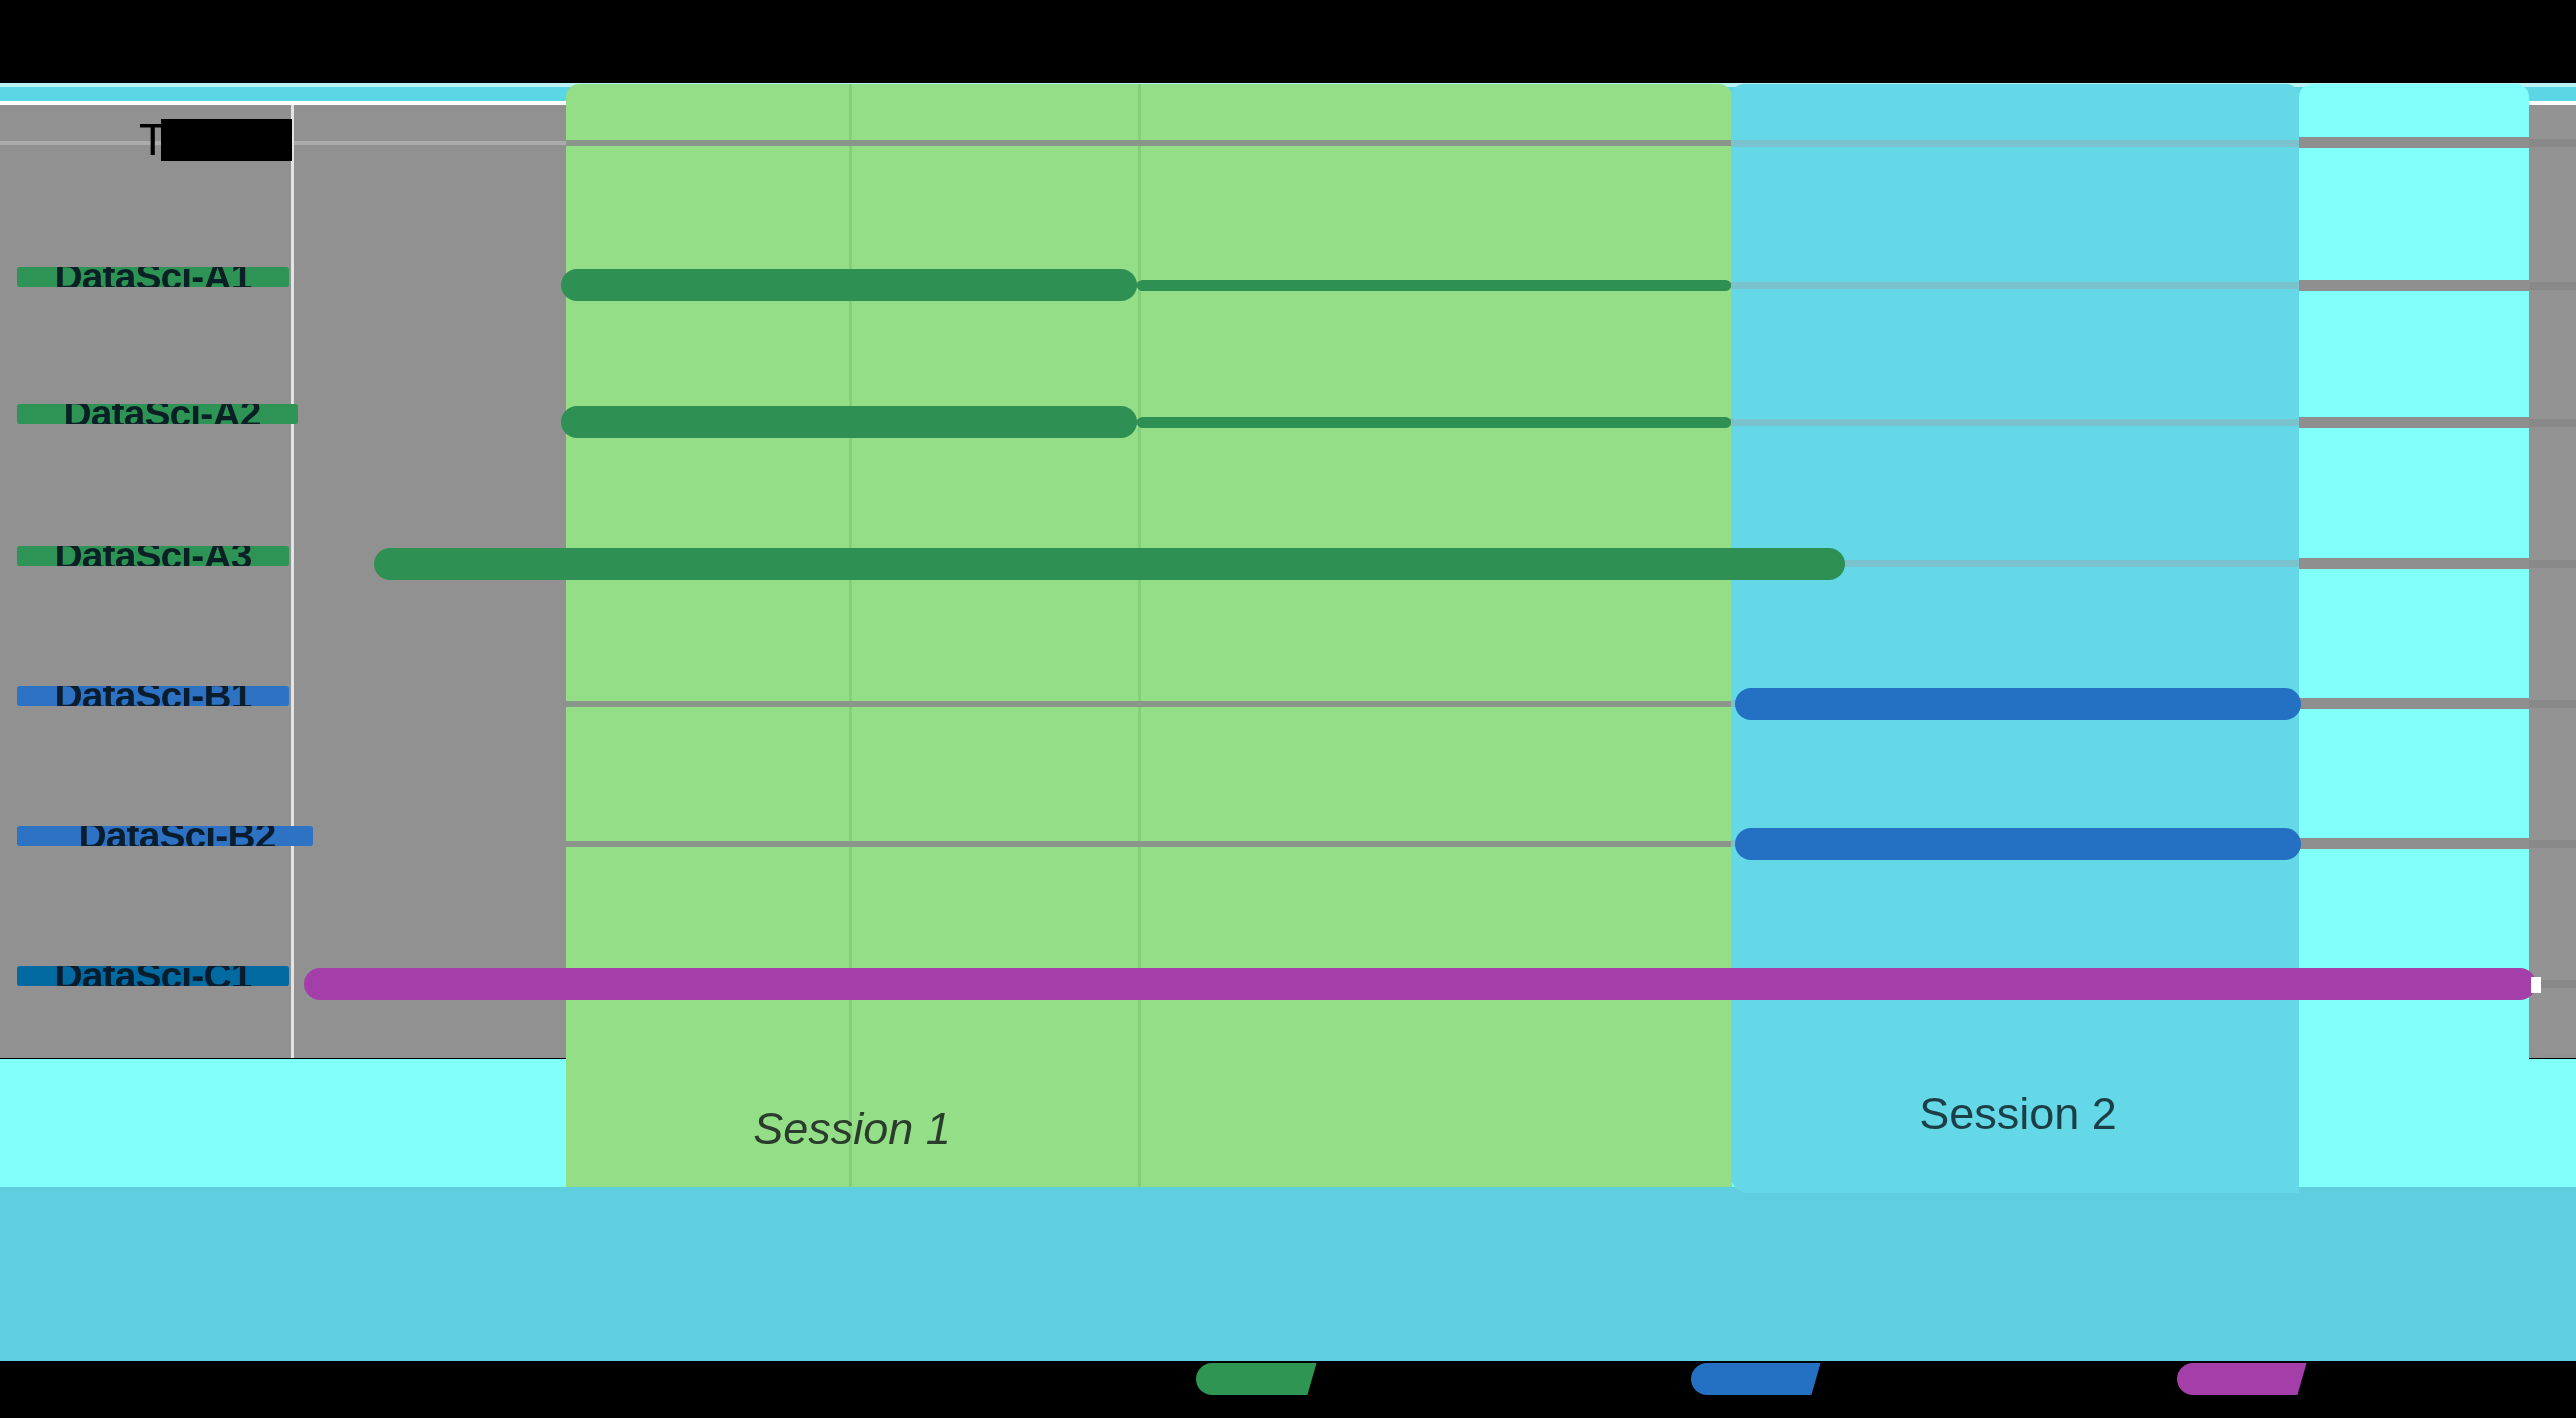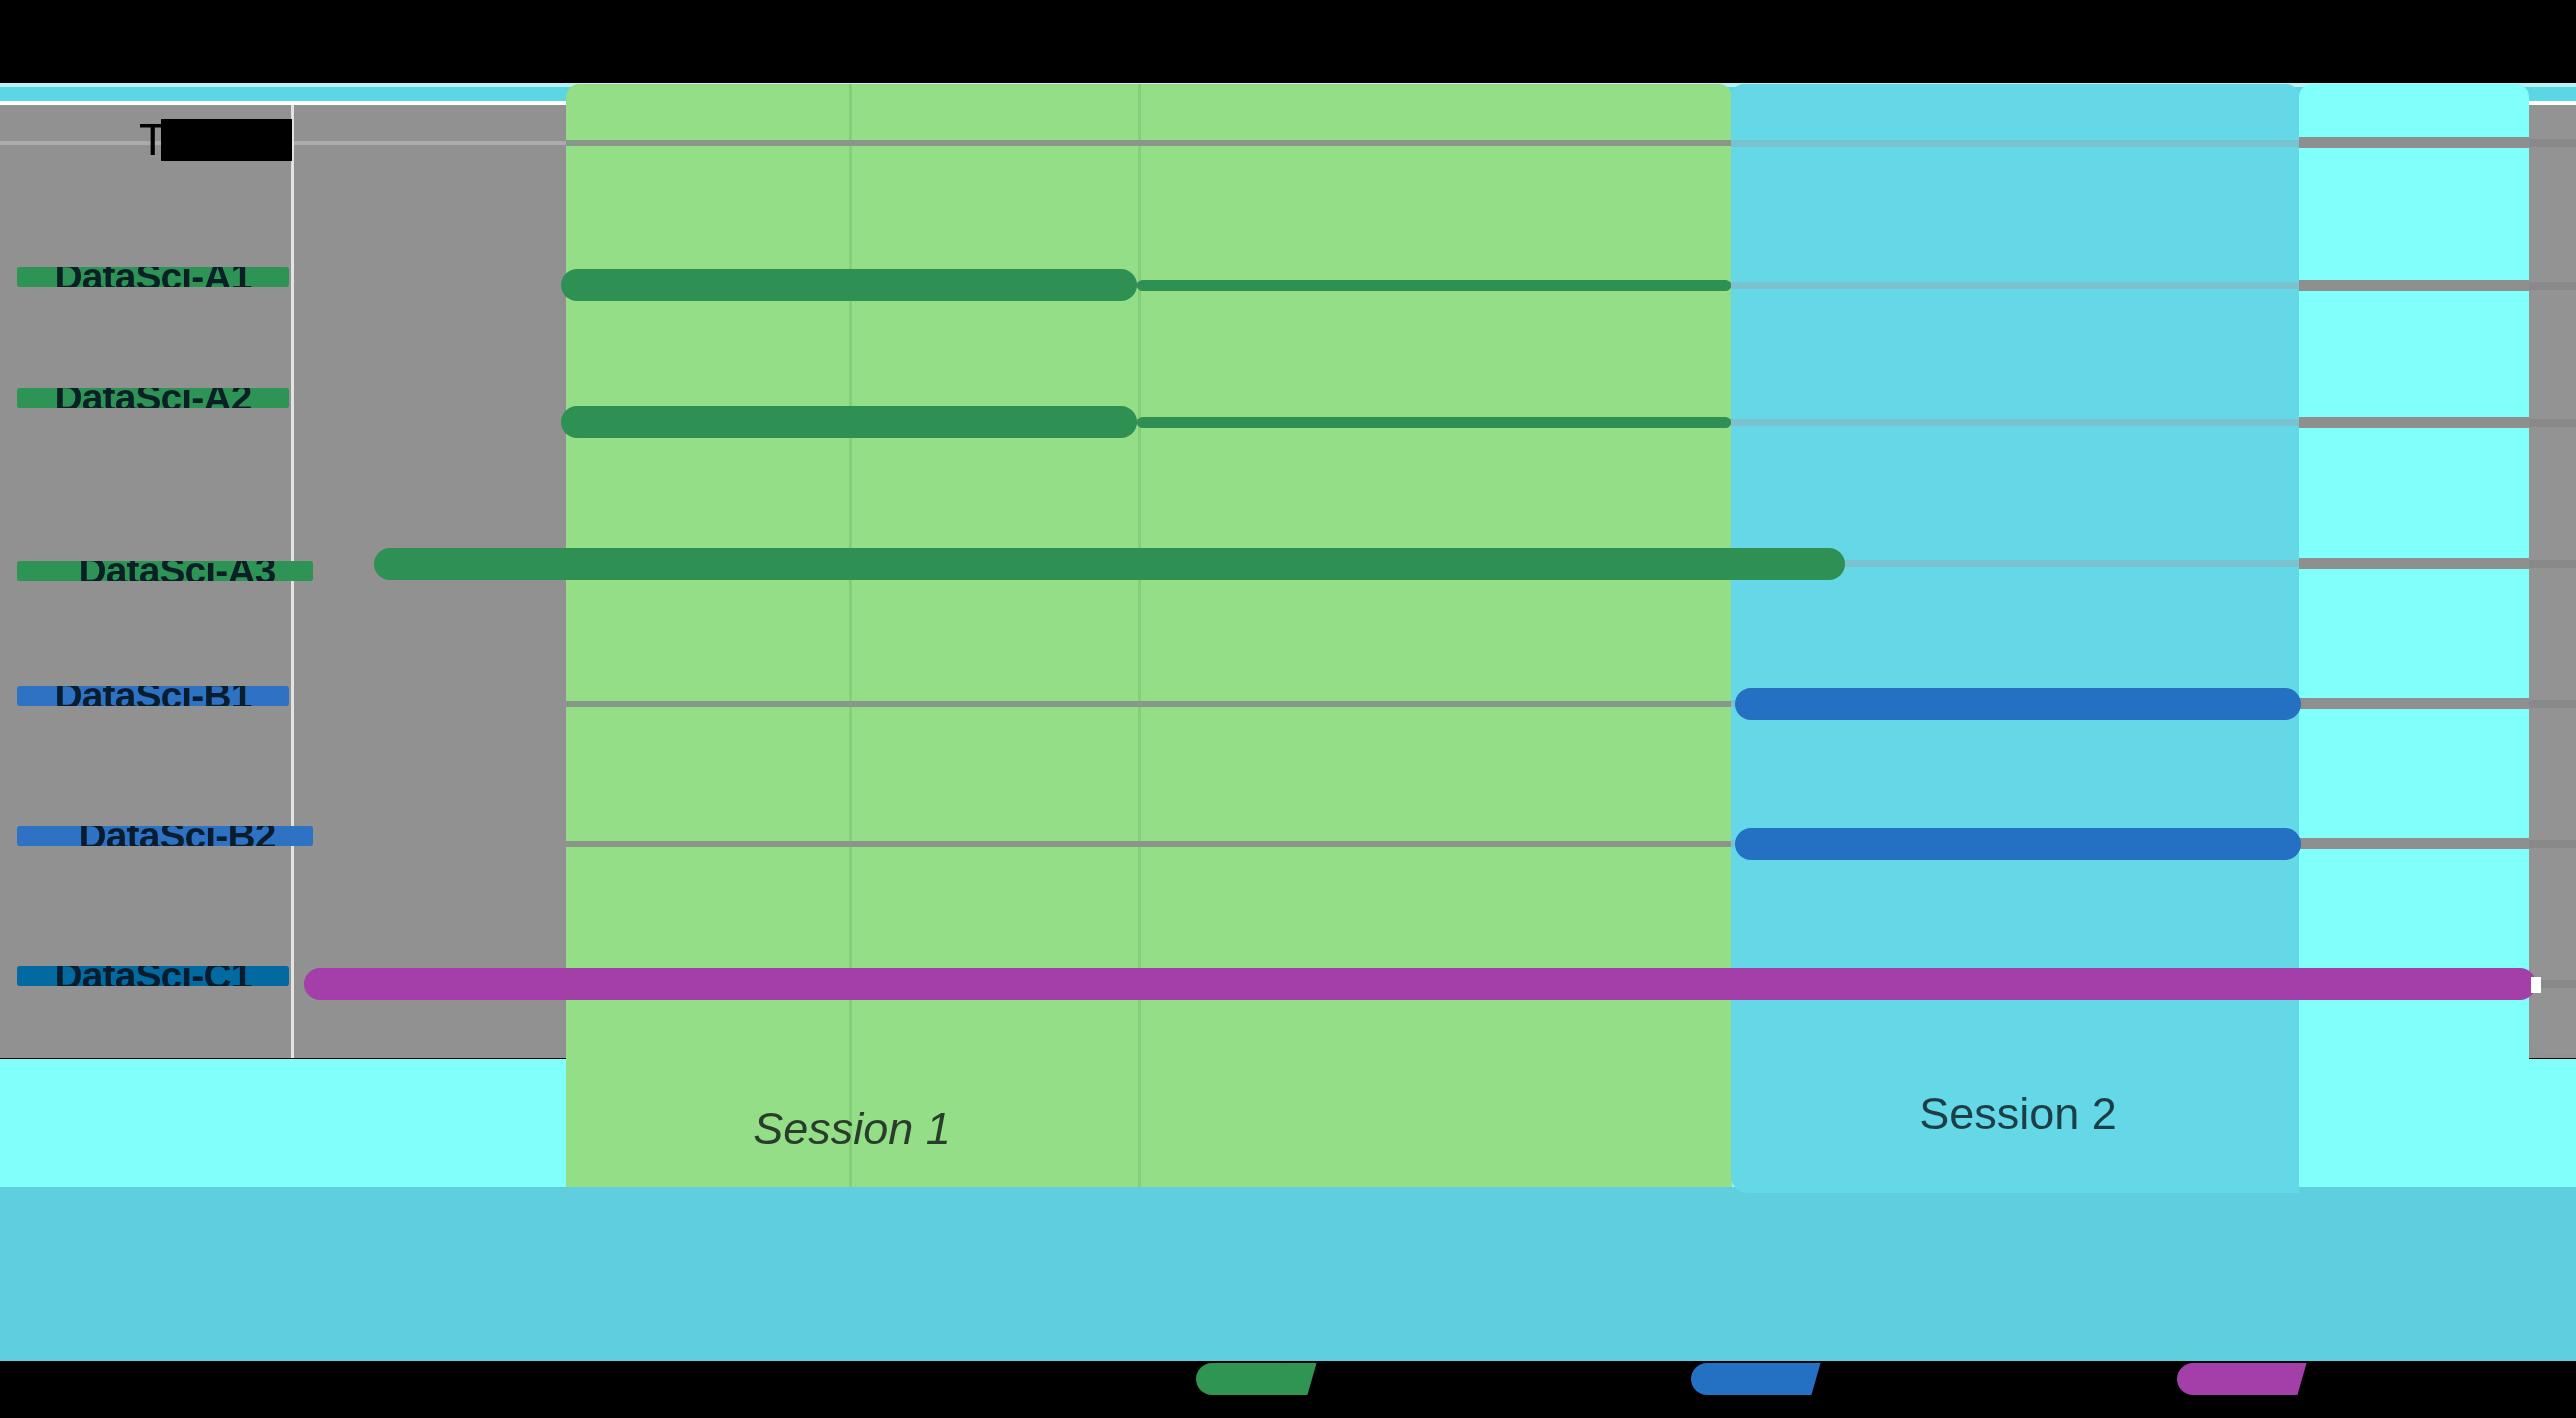--- a/index.html
+++ b/index.html
@@ -118,22 +118,22 @@
   <div class="bar bar-green" style="left:374px;top:548px;width:1471px;"></div>
   <div class="bar bar-blue" style="left:1735px;top:688px;width:566px;"></div>
   <div class="bar bar-blue" style="left:1735px;top:828px;width:566px;"></div>
   <div class="bar bar-purple" style="left:304px;top:968px;width:2232px;"></div>
   <div class="abs nub"></div>
 
   <div class="time-label">T</div>
   <div class="redact" style="left:161px;top:119px;width:131px;height:42px;"></div>
 
   <div class="chip chip-green" style="top:267px;">DataSci-A1</div>
-  <div class="chip chip-green" style="top:388px;">DataSci-A2</div>
-  <div class="chip chip-green" style="top:561px;padding-left:24px;">DataSci-A3</div>
+  <div class="chip chip-green" style="top:404px;padding-left:9px;">DataSci-A2</div>
+  <div class="chip chip-green" style="top:546px;">DataSci-A3</div>
   <div class="chip chip-blue" style="top:686px;">DataSci-B1</div>
   <div class="chip chip-blue" style="top:826px;padding-left:24px;">DataSci-B2</div>
   <div class="chip chip-purple" style="top:966px;">DataSci-C1</div>
 
   <div class="session-label s1" style="left:852px;top:1103px;font-style:italic;">Session 1</div>
   <div class="session-label s2" style="left:2018px;top:1060px;margin-top:28px;">Session 2</div>
 
   <div class="pill" style="left:1196px;width:105px;background:#2E9552;"></div>
   <div class="pill" style="left:1691px;width:114px;background:#2470C2;"></div>
   <div class="pill" style="left:2177px;width:114px;background:#A43FAA;"></div>

